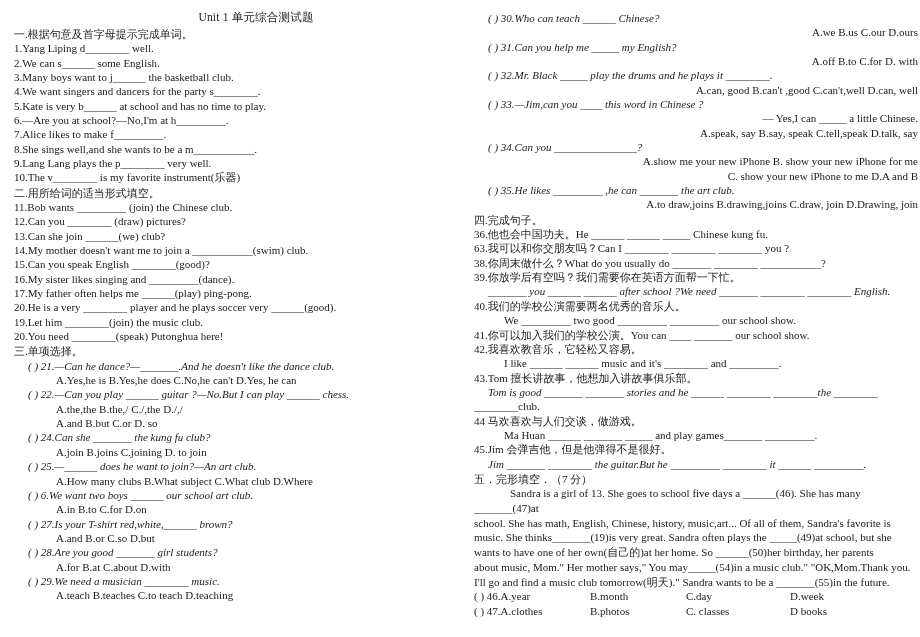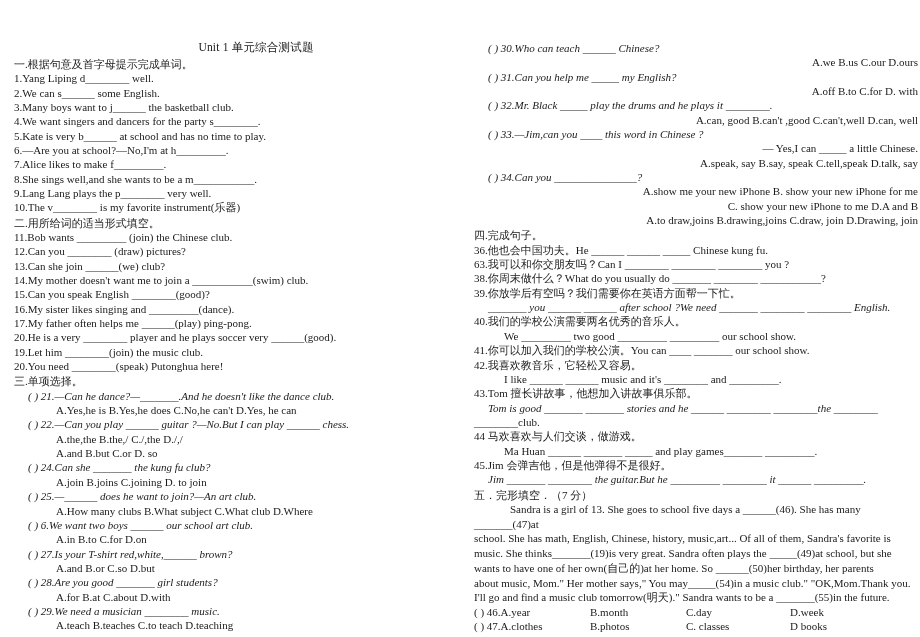--- a/index.html
+++ b/index.html
@@ -14,21 +14,21 @@
     overflow: hidden;
     font-family: "Liberation Serif", "DejaVu Serif", serif;
     color: #1a1a1a;
     -webkit-font-smoothing: antialiased;
   }
   .page {
     position: relative;
     width: 740px;
     height: 637px;
     box-sizing: border-box;
-    padding: 34px 14px 0 14px;
+    padding: 4px 14px 0 14px;
   }
   .columns {
     display: flex;
     gap: 16px;
     align-items: flex-start;
   }
   .col {
     width: 444px;
     flex: 0 0 444px;
   }
@@ -142,20 +142,21 @@
       <div class="mc-line opts-r">A.can, good     B.can't ,good     C.can't,well     D.can, well</div>
 
       <div class="mc-line indent-2">(      ) 33.—Jim,can you ____ this word in Chinese ?</div>
       <div class="mc-line opts-r">— Yes,I can _____ a little Chinese.</div>
       <div class="mc-line opts-r">A.speak, say   B.say, speak   C.tell,speak     D.talk, say</div>
 
       <div class="mc-line indent-2">(      ) 34.Can you _______________?</div>
       <div class="mc-line opts-r">A.show me    your new iPhone              B. show your new iPhone for me</div>
       <div class="mc-line opts-r">C. show your new iPhone to me              D.A and B</div>
 
+      <div class="mc-line indent-2">(      ) 35.He likes _________ ,he can _______ the art club.</div>
       <div class="mc-line opts-r">A.to draw,joins   B.drawing,joins    C.draw, join       D.Drawing, join</div>
 
       <div class="sec-head">四.完成句子。</div>
 
       <div class="line">36.他也会中国功夫。He ______ ______ _____ Chinese kung fu.</div>
       <div class="line">63.我可以和你交朋友吗？Can I ________ ________ ________ you ?</div>
       <div class="line">38.你周末做什么？What do you usually do _______ ________ ___________?</div>
       <div class="line">39.你放学后有空吗？我们需要你在英语方面帮一下忙。</div>
       <div class="line indent-2">_______ you ______ ______ after school ?We need _______ ________ ________ English.</div>
       <div class="line">40.我们的学校公演需要两名优秀的音乐人。</div>

